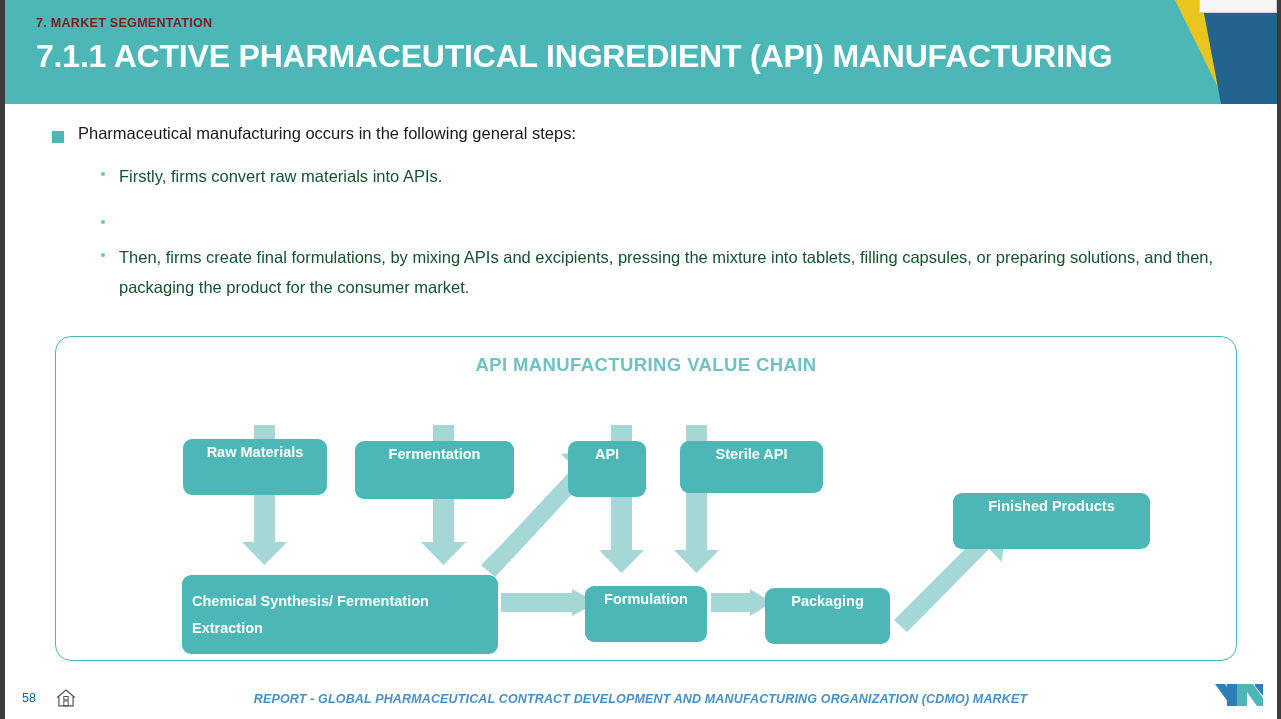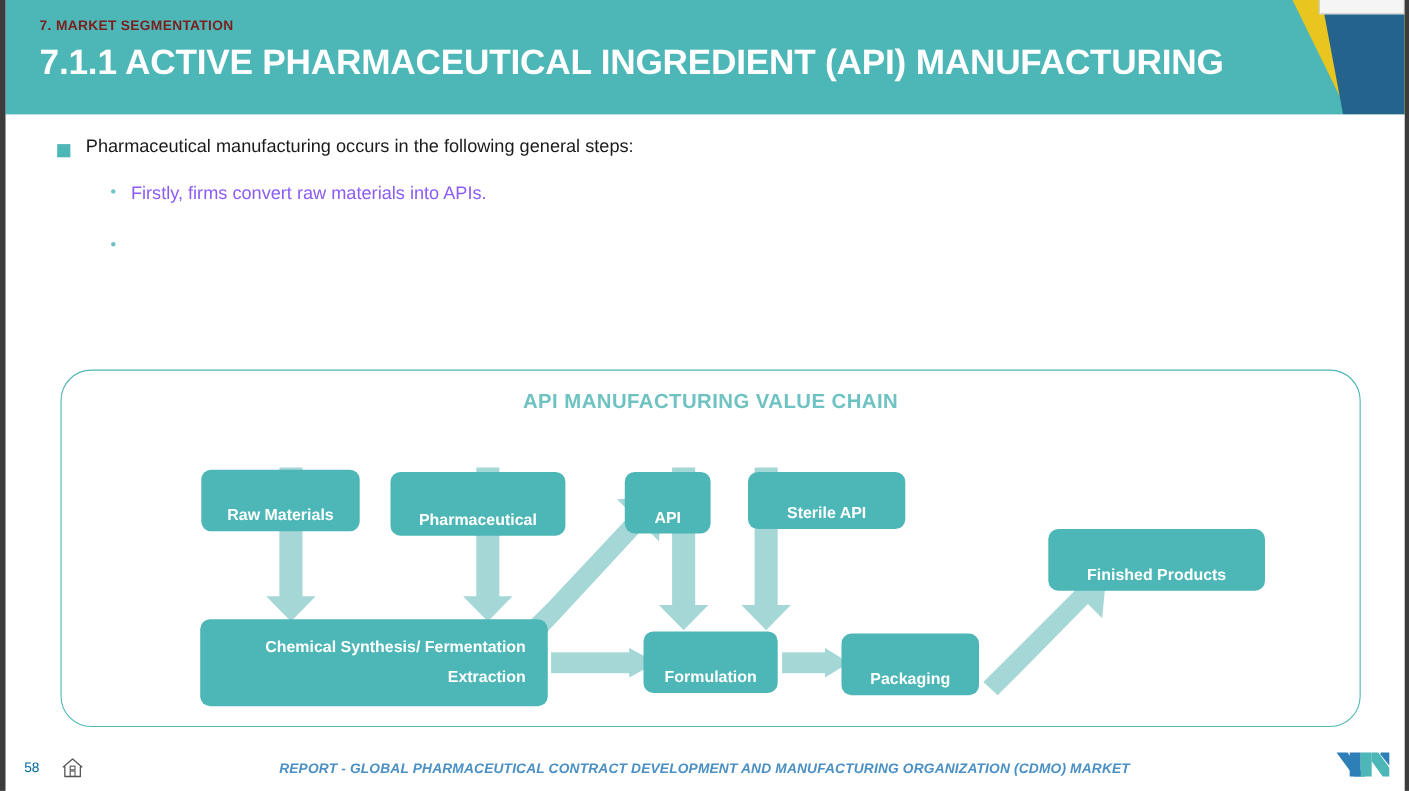--- a/index.html
+++ b/index.html
@@ -132,33 +132,33 @@
   .dot-marker {
     width: 4px; height: 4px;
     background: #6fc2c2;
     border-radius: 50%;
     margin-top: 10px;
     margin-right: 14px;
     flex: 0 0 auto;
   }
   .bullet-l2-text {
     font-size: 16.5px;
-    color: #8b5cf6;
+    color: #14532d;
     line-height: 1.78;
   }
 
   
   .diagram-panel {
     position: absolute;
     left: 55px;
     top: 336px;
     width: 1182px;
     height: 325px;
     border: 1.4px solid #4db6b6;
-    border-radius: 28px;
+    border-radius: 16px;
     box-sizing: border-box;
   }
   .diagram-title {
     position: absolute;
     left: 0; right: 0;
     top: 17px;
     text-align: center;
     color: #6fc2c2;
     font-size: 18.5px;
     font-weight: bold;
@@ -172,26 +172,27 @@
 
   
   .node {
     position: absolute;
     background: #4db6b6;
     border-radius: 9px;
     color: #ffffff;
     font-size: 14.5px;
     font-weight: bold;
     display: flex;
-    align-items: flex-end;
+    align-items: flex-start;
     justify-content: center;
     text-align: center;
     line-height: 1.85;
     box-sizing: border-box;
     z-index: 10;
+    margin-top: 12px;
   }
 
   
   .footer-page-num {
     position: absolute;
     left: 22px;
     top: 691px;
     font-size: 12.5px;
     color: #0369a1;
   }
@@ -246,20 +247,24 @@
     </div>
 
     <div class="sublist">
       <div class="bullet-l2">
         <span class="dot-marker"></span>
         <span class="bullet-l2-text">Firstly, firms convert raw materials into APIs.</span>
       </div>
       <div class="bullet-l2">
         <span class="dot-marker"></span>
       </div>
+      <div class="bullet-l2">
+        <span class="dot-marker"></span>
+        <span class="bullet-l2-text">Then, firms create final formulations, by mixing APIs and excipients, pressing the mixture into tablets, filling capsules, or preparing solutions, and then, packaging the product for the consumer market.</span>
+      </div>
     </div>
   </div>
 
   <div class="diagram-panel">
     <div class="diagram-title">API MANUFACTURING VALUE CHAIN</div>
 
     <svg class="diagram-canvas" viewBox="0 0 1182 325" preserveAspectRatio="none">
       <g fill="#a5d7d7">
 
         <g>
@@ -300,36 +305,36 @@
           <polygon points="838,283 856,265 921,200 908,187 950,183 946,225 933,212 869,277 851,295"></polygon>
         </g>
       </g>
     </svg>
 
     <div class="node" style="left:127px; top:90px; width:144px; height:56px;">
       <span>Raw Materials</span>
     </div>
 
     <div class="node" style="left:299px; top:92px; width:159px; height:58px;">
-      <span>Pharmaceutical</span>
+      <span>Fermentation</span>
     </div>
 
     <div class="node" style="left:512px; top:92px; width:78px; height:56px;">
       <span>API</span>
     </div>
 
     <div class="node" style="left:624px; top:92px; width:143px; height:52px;">
       <span>Sterile API</span>
     </div>
 
     <div class="node" style="left:897px; top:144px; width:197px; height:56px;">
       <span>Finished Products</span>
     </div>
 
-    <div class="node" style="left:126px; top:226px; width:316px; height:79px; flex-direction:column; padding:0 20px;">
+    <div class="node" style="left:126px; top:226px; width:316px; height:79px; flex-direction:column; padding:0 10px;">
       <span>Chemical Synthesis/ Fermentation</span>
       <span>Extraction</span>
     </div>
 
     <div class="node" style="left:529px; top:237px; width:122px; height:56px;">
       <span>Formulation</span>
     </div>
 
     <div class="node" style="left:709px; top:239px; width:125px; height:56px;">
       <span>Packaging</span>

